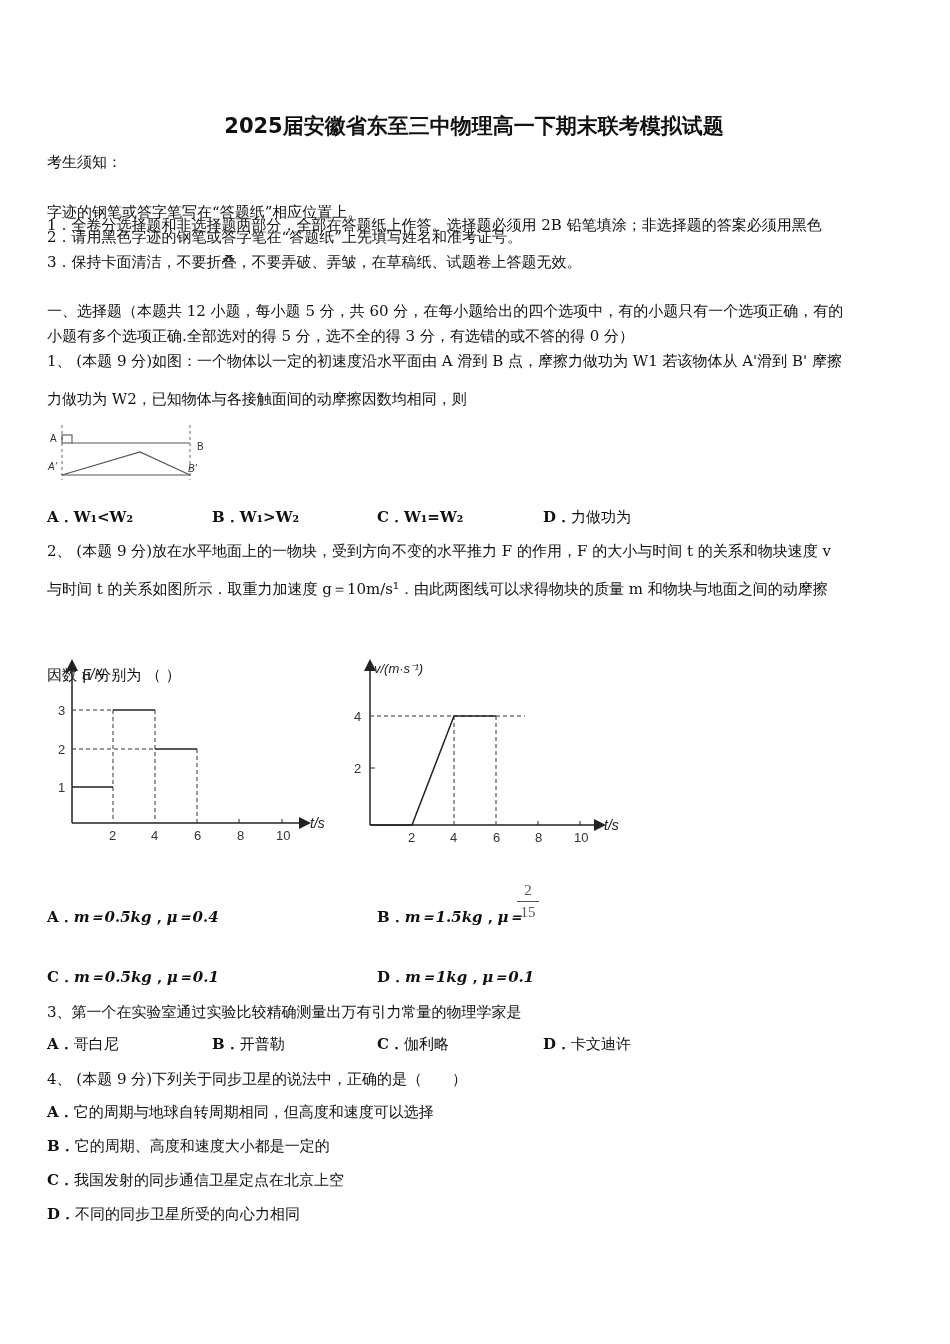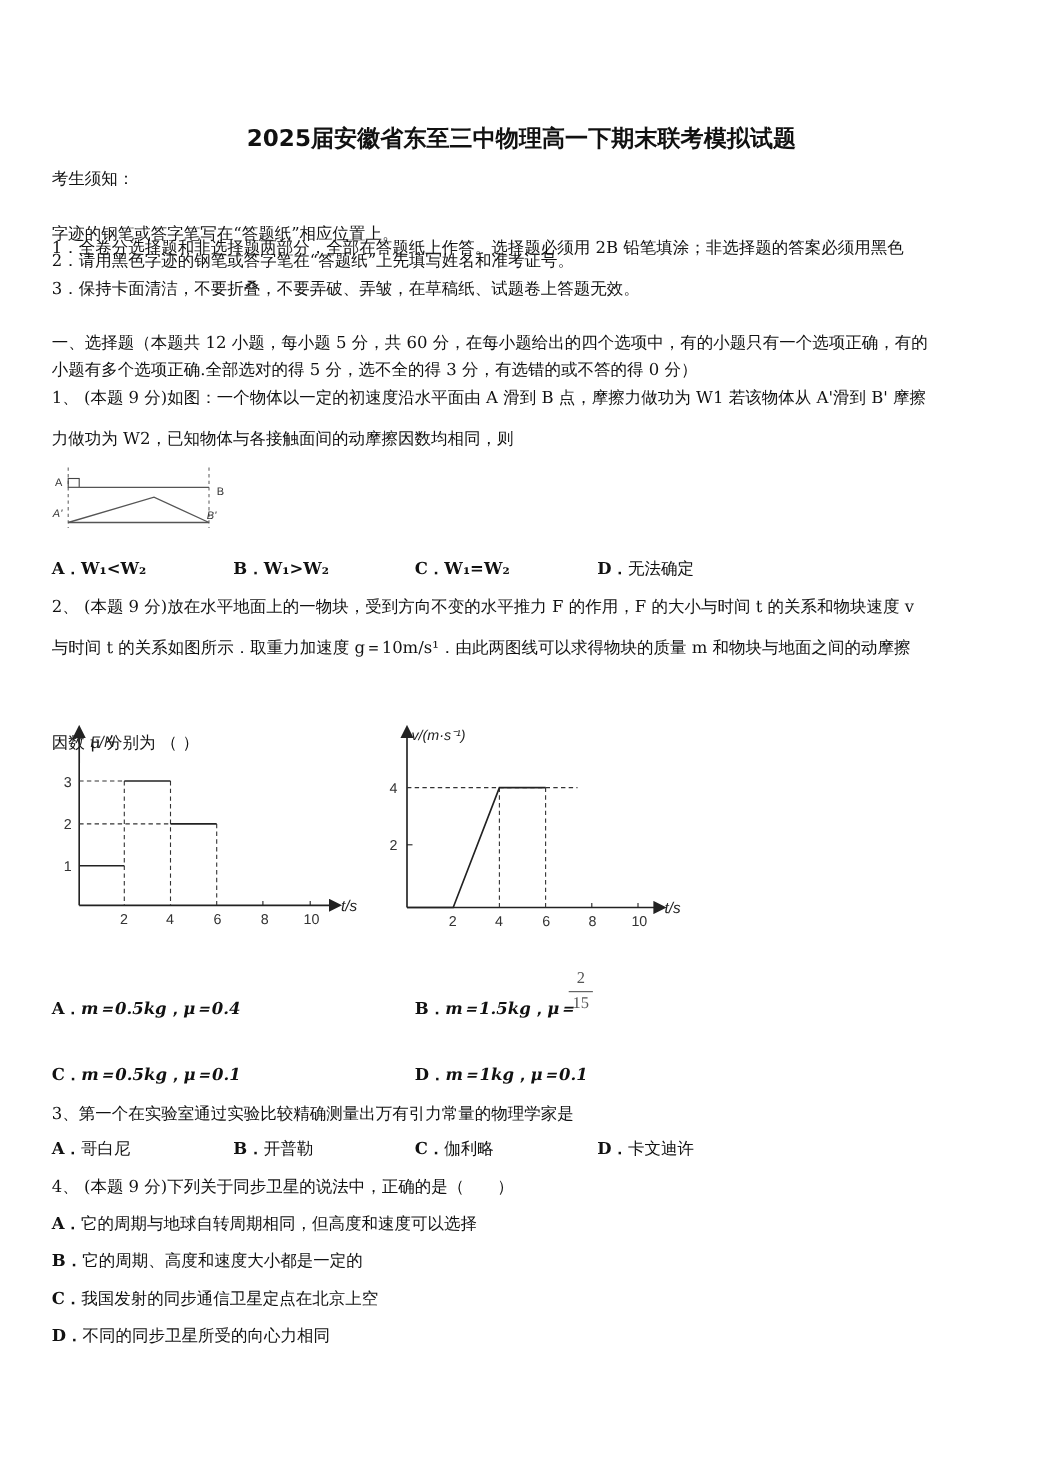--- a/index.html
+++ b/index.html
@@ -43,21 +43,21 @@
   <polyline points="22,55 100,32 150,55" fill="none" stroke="#555" stroke-width="1.2"></polyline>
   <text x="10" y="22" font-size="10" fill="#333">A</text>
   <text x="157" y="30" font-size="10" fill="#333">B</text>
   <text x="8" y="50" font-size="10" font-style="italic" fill="#333">A'</text>
   <text x="148" y="52" font-size="10" font-style="italic" fill="#333">B'</text>
 </svg>
 
 <div class="abs opt" style="left:47px;top:508px;"><span class="lab">A．</span><span class="b">W₁&lt;W₂</span></div>
 <div class="abs opt" style="left:212px;top:508px;"><span class="lab">B．</span><span class="b">W₁&gt;W₂</span></div>
 <div class="abs opt" style="left:377px;top:508px;"><span class="lab">C．</span><span class="b">W₁=W₂</span></div>
-<div class="abs opt" style="left:543px;top:508px;"><span class="lab">D．</span><span>无法确定</span></div>
+<div class="abs opt" style="left:543px;top:508px;"><span class="lab">D．</span><span>力做功为</span></div>
 
 <div class="abs t" style="left:47px;top:541px;">2、 (本题 9 分)放在水平地面上的一物块，受到方向不变的水平推力 F 的作用，F 的大小与时间 t 的关系和物块速度 v</div>
 <div class="abs t" style="left:47px;top:579px;">与时间 t 的关系如图所示．取重力加速度 g＝10m/s¹．由此两图线可以求得物块的质量 m 和物块与地面之间的动摩擦</div>
 <div class="abs t" style="left:47px;top:617px;margin-top:48px;">因数 μ 分别为 （ ）</div>
 
 <svg class="abs" style="left:40px;top:655px;" width="300" height="195">
   <defs>
       <marker id="arr" markerWidth="8" markerHeight="8" refX="4" refY="4" orient="auto">
         <path d="M0,0 L8,4 L0,8 z" fill="#222"></path>
       </marker>

